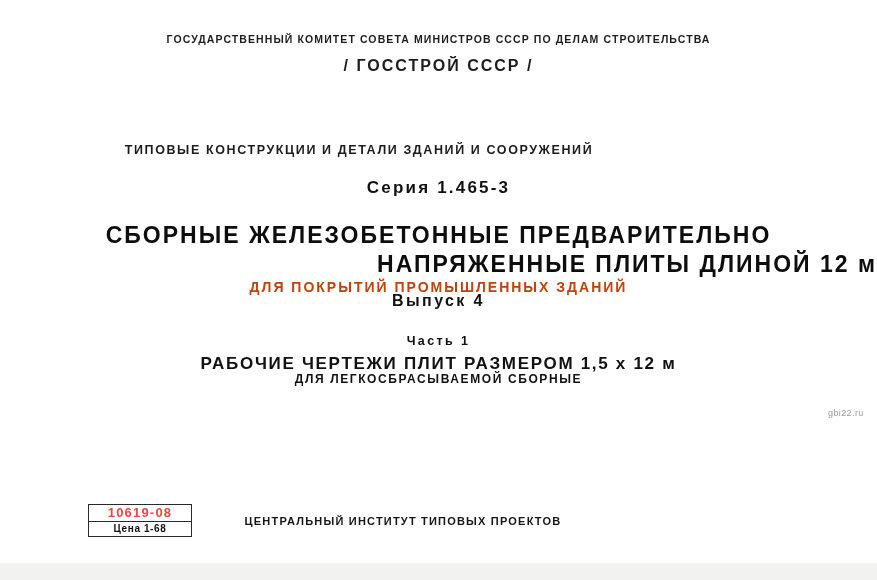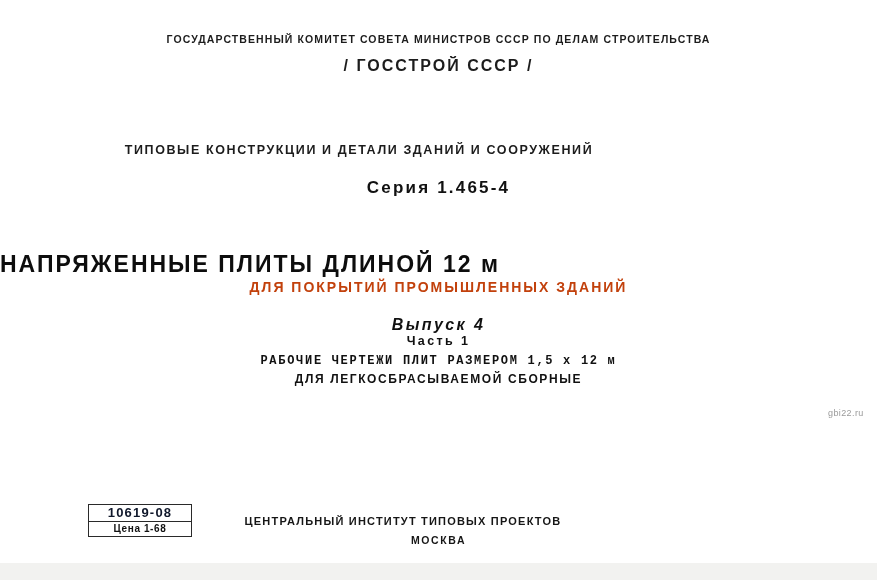--- a/index.html
+++ b/index.html
@@ -91,72 +91,70 @@
     font-size: 23px;
     letter-spacing: 2.0px;
     font-weight: 700;
     color: #0d0d0d;
   }
   .main-title-2 {
     position: absolute;
     top: 251px;
     left: 0;
     width: 877px;
-    text-align: left;
+    text-align: right;
     font-size: 23px;
     letter-spacing: 2.0px;
     font-weight: 700;
     color: #0d0d0d;
   }
   .main-title-3 {
     position: absolute;
     top: 279px;
     left: 0;
     width: 877px;
     text-align: center;
     font-size: 14px;
     letter-spacing: 2.0px;
     font-weight: 700;
     color: #c2410c;
   }
 
   .issue-line {
     position: absolute;
-    top: 316px;
+    top: 292px;
     left: 0;
     width: 877px;
     text-align: center;
     font-size: 16px;
     letter-spacing: 2.4px;
     font-weight: 600;
     color: #111;
-    font-style: italic;
   }
   .part-line {
     position: absolute;
     top: 334px;
     left: 0;
     width: 877px;
     text-align: center;
     font-size: 12.5px;
     letter-spacing: 2.4px;
     font-weight: 600;
     color: #111;
   }
   .drawings-line {
     position: absolute;
     top: 354px;
     left: 0;
     width: 877px;
     text-align: center;
-    font-size: 12px;
+    font-size: 17px;
     letter-spacing: 1.7px;
     font-weight: 600;
     color: #111;
-    font-family: Liberation Mono, monospace;
   }
   .roof-line {
     position: absolute;
     top: 372px;
     left: 0;
     width: 877px;
     text-align: center;
     font-size: 12px;
     letter-spacing: 1.6px;
     font-weight: 600;
@@ -182,21 +180,21 @@
     width: 98px;
     border: 1px solid #2a2a2a;
     padding: 1px 2px 2px 2px;
     text-align: center;
     line-height: 1.1;
   }
   .stamp-code {
     font-size: 13px;
     letter-spacing: 1.2px;
     font-weight: 600;
-    color: #0f172a;
+    color: #ef4444;
     display: block;
     margin-bottom: 1px;
   }
   .stamp-divider {
     border-top: 1px solid #2a2a2a;
     margin: 1px -2px 1px -2px;
   }
   .stamp-price {
     font-size: 10px;
     letter-spacing: 0.6px;
@@ -233,22 +231,23 @@
 
 <div class="page">
   <div class="sheet">
 
     <div class="org-line">ГОСУДАРСТВЕННЫЙ КОМИТЕТ СОВЕТА МИНИСТРОВ СССР ПО ДЕЛАМ СТРОИТЕЛЬСТВА</div>
 
     <div class="org-sub">/ ГОССТРОЙ СССР /</div>
 
     <div class="subtitle-line">ТИПОВЫЕ КОНСТРУКЦИИ И ДЕТАЛИ ЗДАНИЙ И СООРУЖЕНИЙ</div>
 
-    <div class="series-line">Серия 1.465-4</div>
-
+    <div class="series-line">Серия 1.465-3</div>
+
+    <div class="main-title-1">СБОРНЫЕ ЖЕЛЕЗОБЕТОННЫЕ ПРЕДВАРИТЕЛЬНО</div>
 
     <div class="main-title-2">НАПРЯЖЕННЫЕ ПЛИТЫ ДЛИНОЙ 12 м</div>
 
     <div class="main-title-3">ДЛЯ ПОКРЫТИЙ ПРОМЫШЛЕННЫХ ЗДАНИЙ</div>
 
     <div class="issue-line">Выпуск 4</div>
 
     <div class="part-line">Часть 1</div>
 
     <div class="drawings-line">РАБОЧИЕ ЧЕРТЕЖИ ПЛИТ РАЗМЕРОМ 1,5 х 12 м</div>
@@ -258,17 +257,16 @@
     <div class="watermark">gbi22.ru</div>
 
     <div class="stamp">
       <span class="stamp-code">10619-08</span>
       <div class="stamp-divider"></div>
       <span class="stamp-price">Цена 1-68</span>
     </div>
 
     <div class="institute">ЦЕНТРАЛЬНЫЙ ИНСТИТУТ ТИПОВЫХ ПРОЕКТОВ</div>
 
-    <div class="city">МОСКВА</div>
 
   </div>
   <div class="bottom-strip"></div>
 </div>
 
 </body></html>

